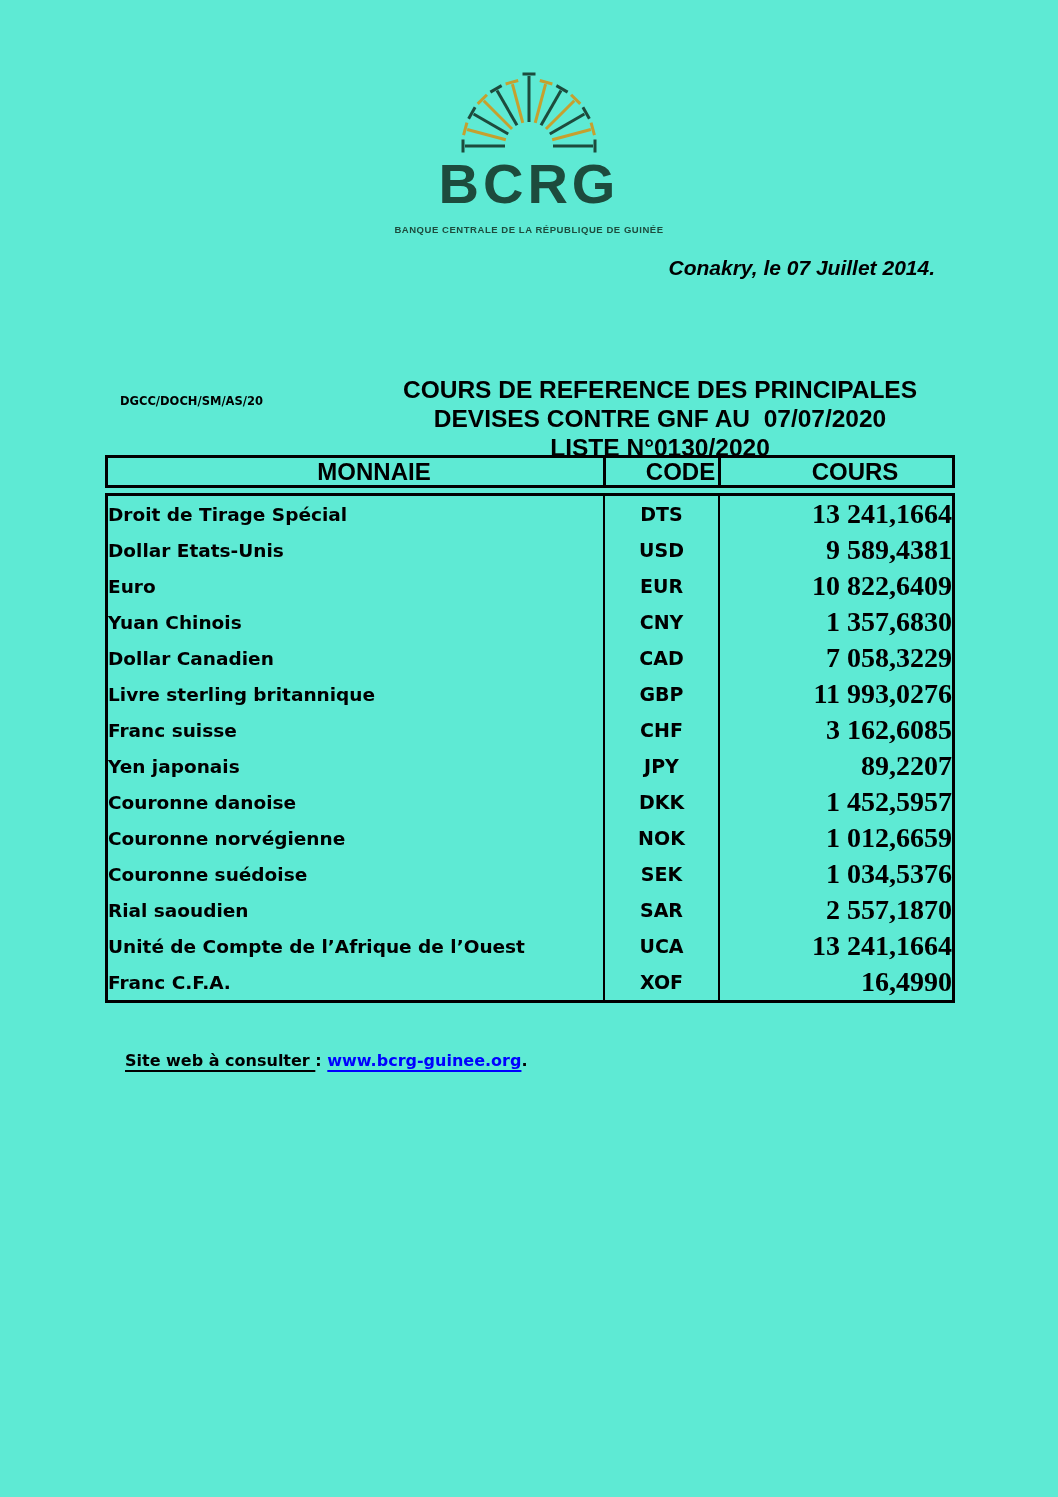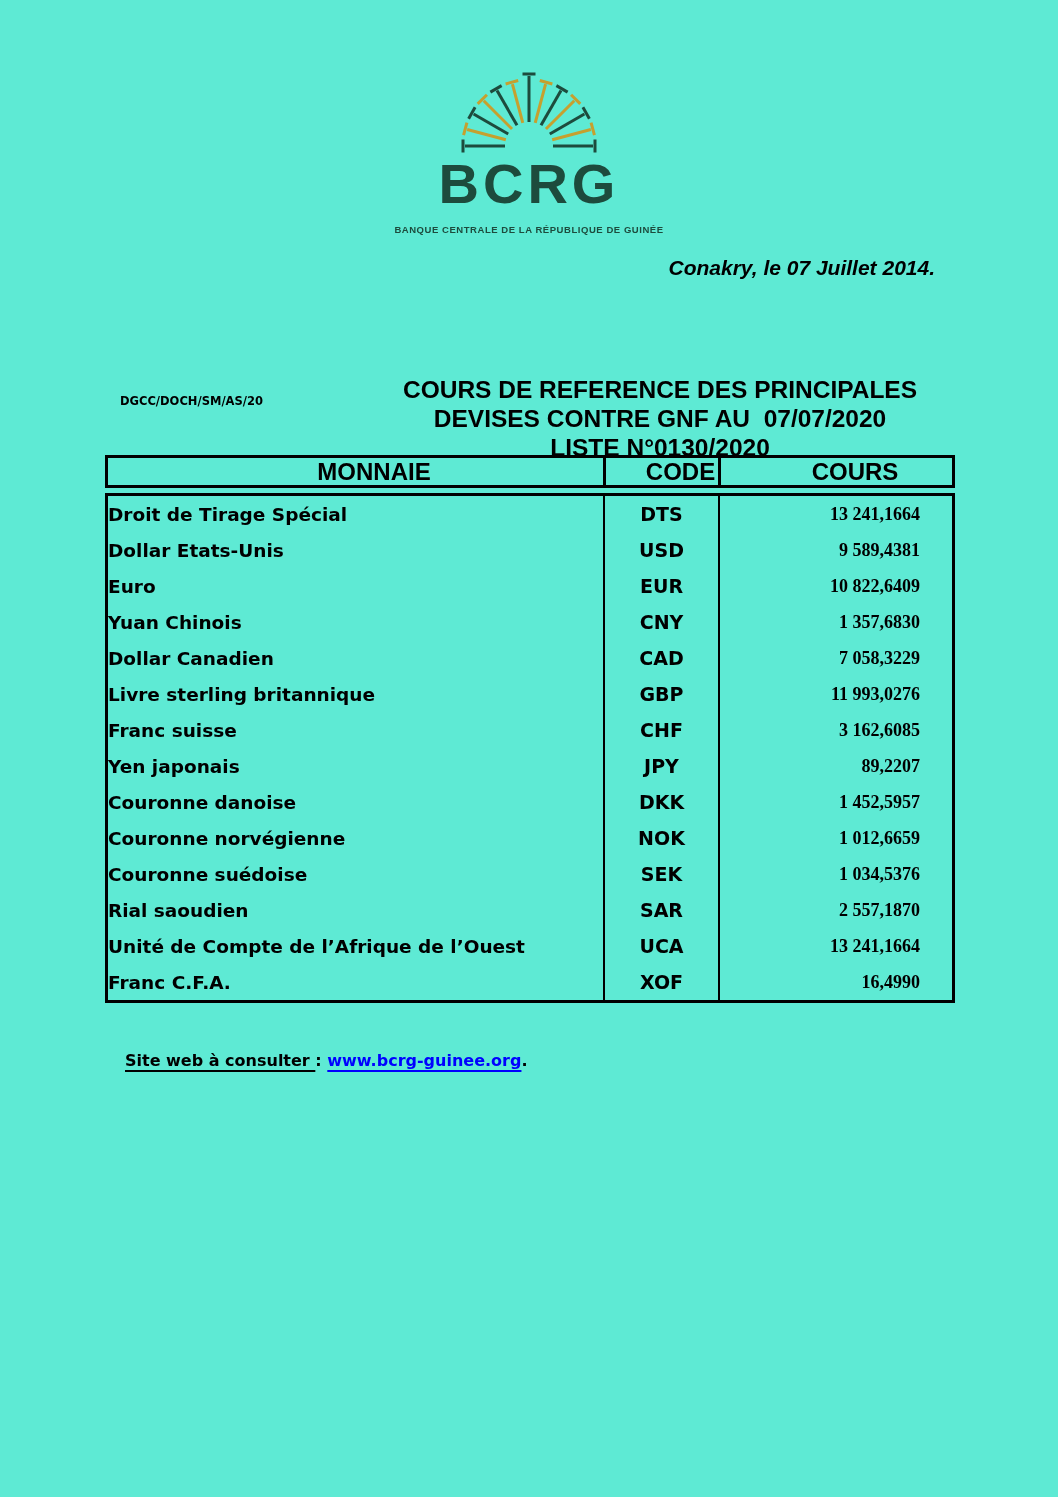--- a/index.html
+++ b/index.html
@@ -47,22 +47,22 @@
   }
   .c-name{
     display:flex;align-items:center;padding-left:0;box-sizing:border-box;
     font-size:18.5px;font-weight:bold;white-space:nowrap;
   }
   .c-code{
     display:flex;align-items:center;justify-content:center;box-sizing:border-box;
     font-size:19px;font-weight:bold;border-left:2.5px solid #000;
   }
   .c-cours{
-    display:flex;align-items:center;justify-content:flex-end;padding-right:32px;box-sizing:border-box;
-    font-family:"Liberation Serif",serif;font-weight:bold;font-size:18px;border-left:2.5px solid #000;
+    display:flex;align-items:center;justify-content:flex-end;box-sizing:border-box;
+    font-family:"Liberation Serif",serif;font-weight:bold;font-size:28px;border-left:2.5px solid #000;
   }
   
   .footer{position:absolute;top:1051px;left:125px;font-size:16px;font-weight:bold;}
   .footer .lbl{text-decoration:underline;text-decoration-thickness:2px;text-underline-offset:4px;}
   .footer a{text-decoration:underline;text-decoration-thickness:2px;text-underline-offset:4px;font-weight:bold;}
 </style>
 </head>
 <body>
 
 <div class="page">

